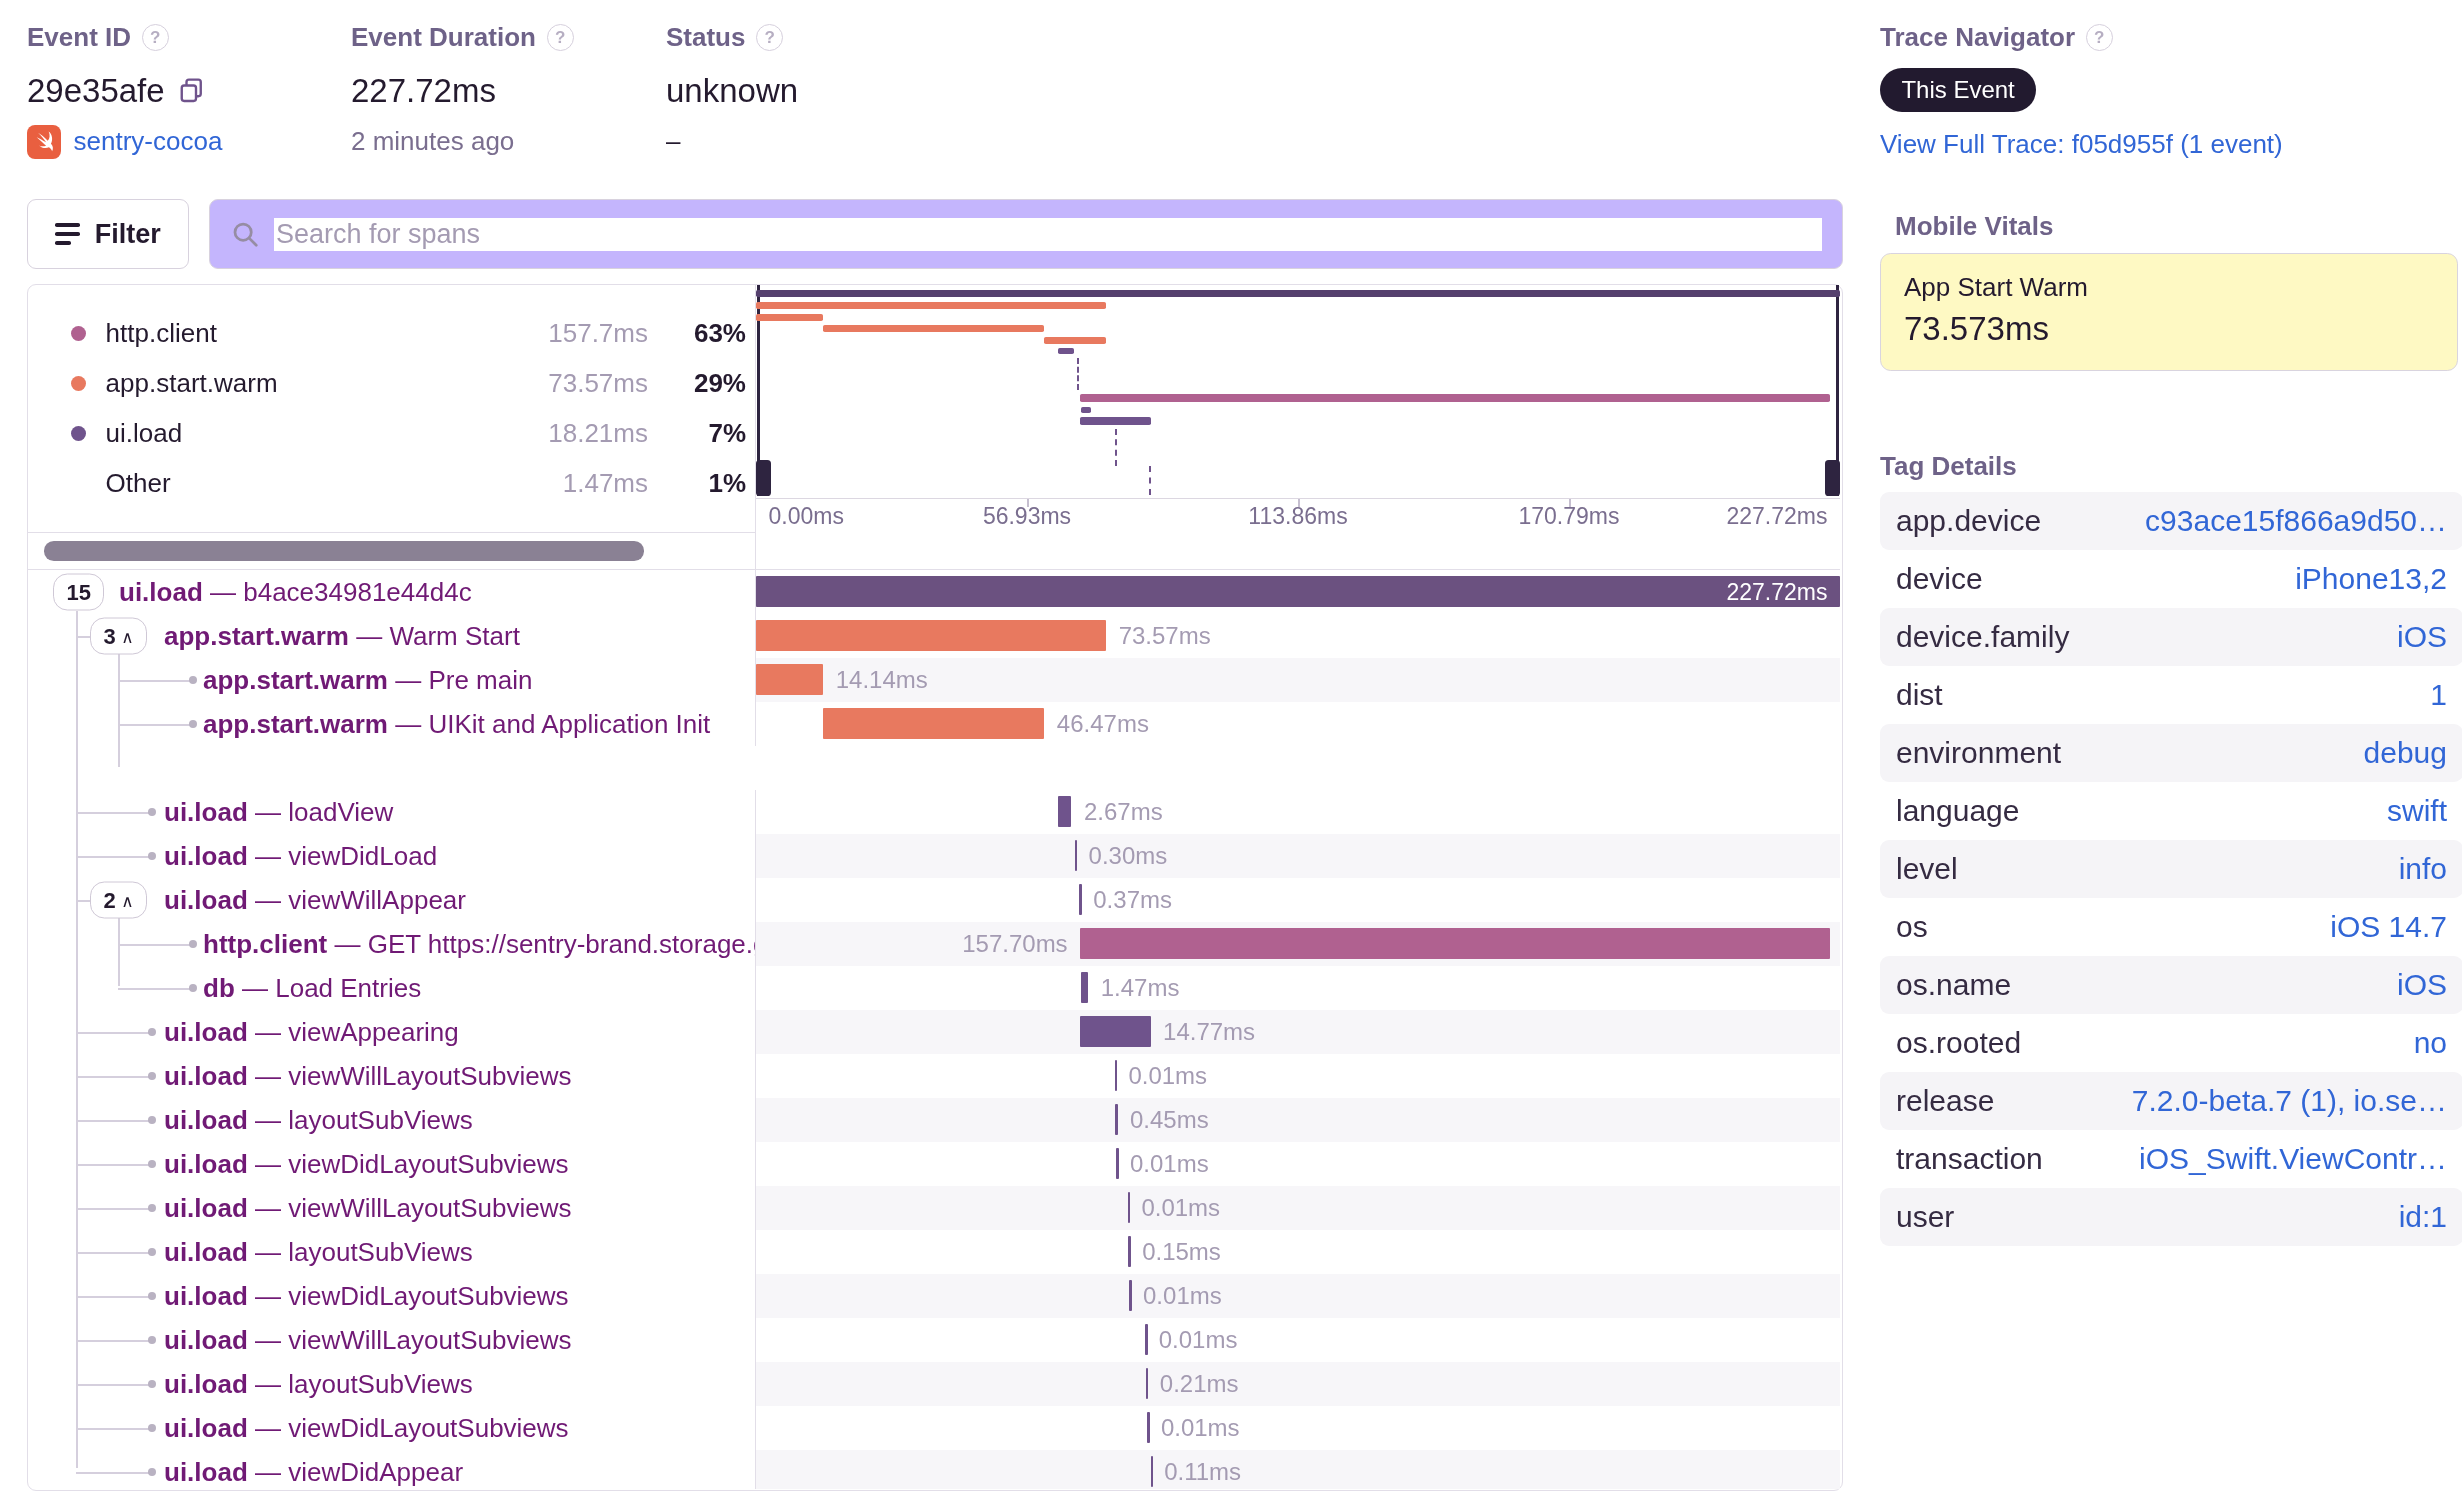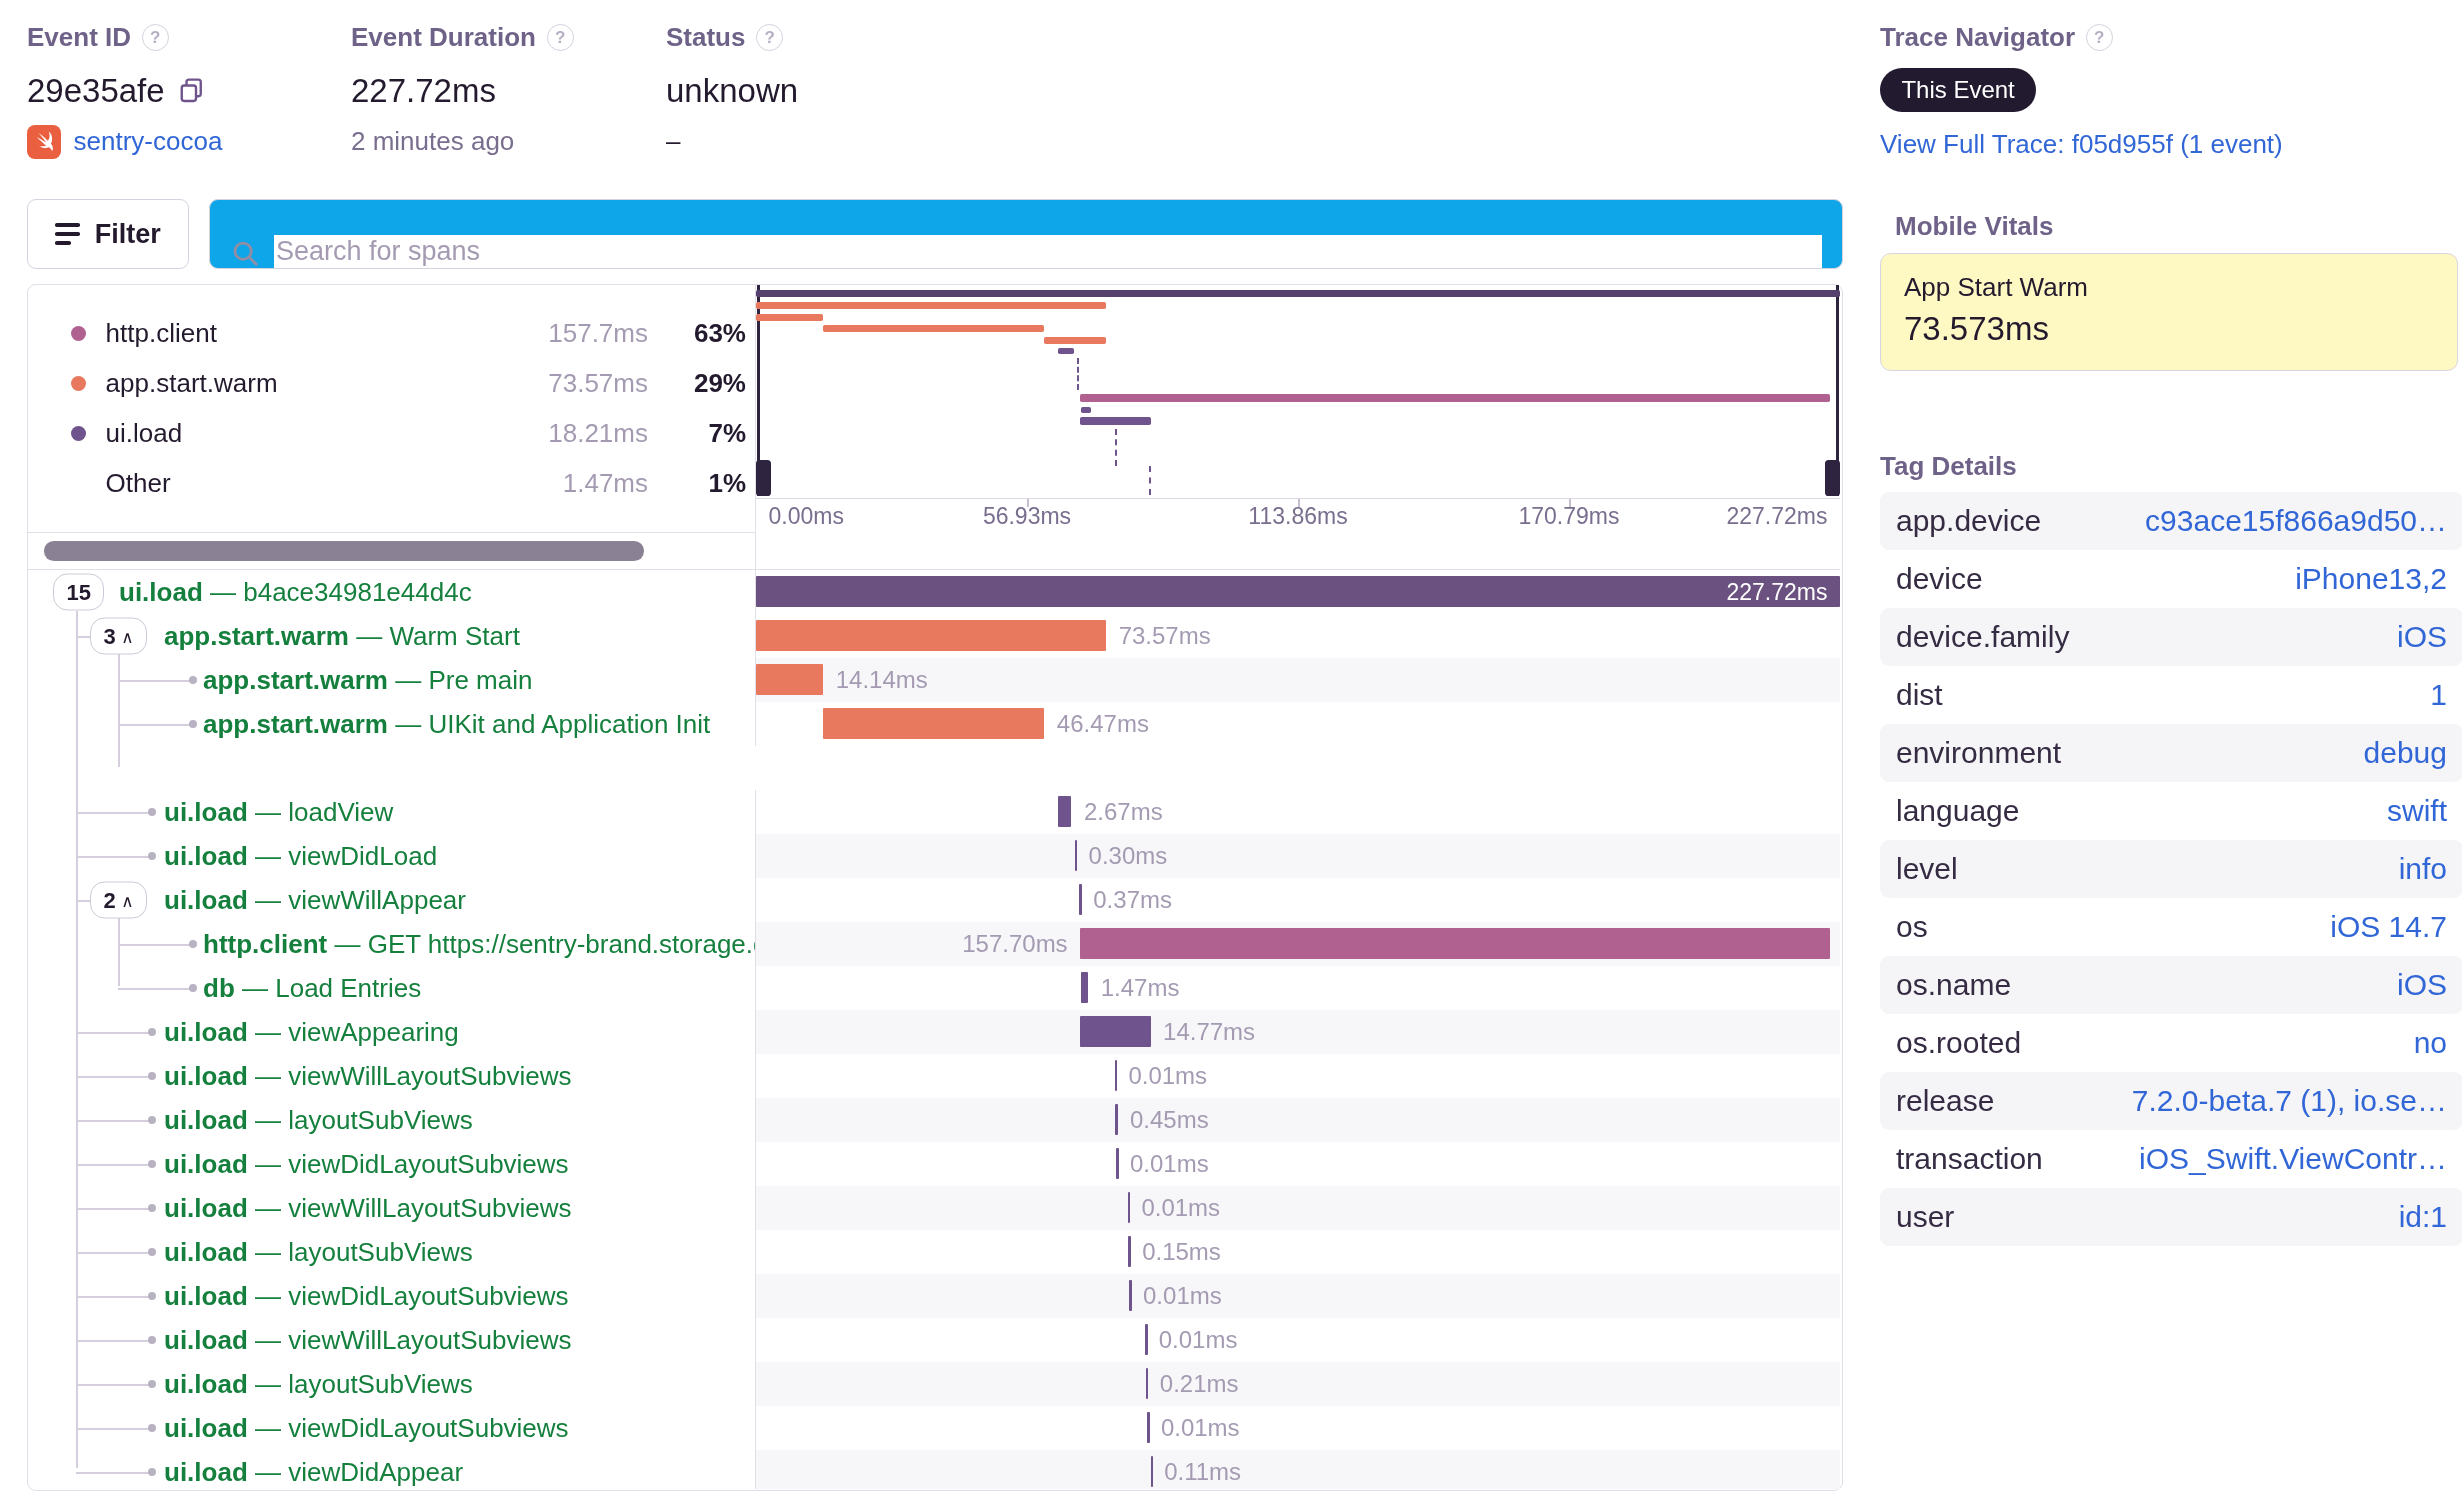--- a/index.html
+++ b/index.html
@@ -18,22 +18,22 @@
   .swifticon{width:34px;height:34px;border-radius:8px;background:#e95f40;display:flex;align-items:center;justify-content:center;}
   .link{color:#3166d6;text-decoration:none;cursor:pointer;}
   .badge{display:inline-block;background:#221a2f;color:#fff;font-size:24px;padding:8px 21.4px;border-radius:25px;}
 
   
   .filter-btn{position:absolute;left:27px;top:199px;width:162px;height:70px;border:1.8px solid #d8d2de;border-radius:9px;
       background:#fff;display:flex;align-items:center;justify-content:center;gap:14.3px;font-size:27px;font-weight:700;color:#241a2e;cursor:pointer;}
   .filter-icon{display:flex;flex-direction:column;gap:5.4px;align-items:flex-start;}
   .filter-icon i{display:block;height:3.6px;background:#241a2e;border-radius:1.8px;}
   .filter-icon i:nth-child(1){width:25px;} .filter-icon i:nth-child(2){width:25px;} .filter-icon i:nth-child(3){width:16px;}
-  .search-box{position:absolute;left:209px;top:199px;width:1634px;height:70px;border:1.8px solid #d8d2de;border-radius:9px;background:#0ea5e9;
-      display:flex;align-items:flex-end;padding:0 19.6px;gap:14.3px;}
+  .search-box{position:absolute;left:209px;top:199px;width:1634px;height:70px;border:1.8px solid #d8d2de;border-radius:9px;background:#c4b5fd;
+      display:flex;align-items:center;padding:0 19.6px;gap:14.3px;}
   .search-box input{border:none;outline:none;flex:1;font-size:27px;font-family:"Liberation Sans",sans-serif;color:#241a2e;}
   .search-box input::placeholder{color:#a49bb2;}
 
   
   .panel{position:absolute;left:27px;top:284px;width:1816px;height:1207px;border:1.8px solid #e2dee8;border-radius:9px;background:#fff;}
   .legend{position:absolute;left:0;top:0;width:728px;height:247px;border-right:0.9px solid #e2dee8;padding:23px 9px 0 43px;}
   .legend-row{display:flex;align-items:center;height:50px;font-size:26px;}
   .legend-dot{width:15px;height:15px;border-radius:50%;margin-right:19.6px;flex:none;}
   .legend-name{color:#241a2e;}
   .legend-dur{margin-left:auto;color:#a49bb2;width:152px;text-align:right;}
@@ -48,21 +48,21 @@
   .mm-handle{position:absolute;width:15px;height:36px;top:175px;background:#2e2440;border-radius:3.6px;cursor:ew-resize;}
   .mm-axis{position:absolute;left:728px;top:213px;width:1084px;height:34px;border-top:0.9px solid #dcd7e1;}
   .mm-axis .tick{position:absolute;top:0;width:1.8px;height:8px;background:#c6bfd0;}
   .mm-axis .alabel{position:absolute;top:50%;transform:translateY(-50%);font-size:23px;color:#7a6e8f;white-space:nowrap;}
 
   .rows{position:absolute;left:0;top:284px;width:1812px;height:920px;border-top:0.9px solid #e2dee8;overflow:hidden;}
   .span-row{display:flex;width:100%;}
   .tree-cell{position:relative;width:728px;flex:none;border-right:0.9px solid #e2dee8;overflow:hidden;white-space:nowrap;}
   .wf-cell{position:relative;flex:1;overflow:hidden;}
   .wf-cell.stripe{background:#f7f6f9;}
-  .tree-text{position:absolute;top:50%;transform:translateY(-50%);font-size:26px;color:#15803d;}
+  .tree-text{position:absolute;top:50%;transform:translateY(-50%);font-size:26px;color:#701a75;}
   .tree-op{font-weight:700;}
   .pill{position:absolute;top:50%;transform:translateY(-50%);height:37px;border:1.8px solid #cfc8d6;border-radius:14.3px;background:#fff;
         display:flex;align-items:center;justify-content:center;gap:5.4px;font-size:22px;font-weight:700;color:#241a2e;cursor:pointer;padding:0 12.5px;z-index:2;}
   .pill .chev{font-size:17px;font-weight:400;color:#241a2e;margin-top:1.8px;}
   .stub{position:absolute;top:50%;height:1.8px;background:#d5cfdd;}
   .leafdot{position:absolute;top:50%;transform:translateY(-50%);width:8px;height:8px;border-radius:50%;background:#b9b2c2;}
   .connector-v{position:absolute;width:1.8px;background:#d5cfdd;z-index:1;}
   .bar{position:absolute;top:6.2px;height:31px;border-radius:0.9px;min-width:2.7px;}
   .bar-label{position:absolute;top:50%;transform:translateY(-50%);font-size:24px;color:#a49bb2;white-space:nowrap;}
   .bar-label.inside{color:#fff;font-size:23px;}

